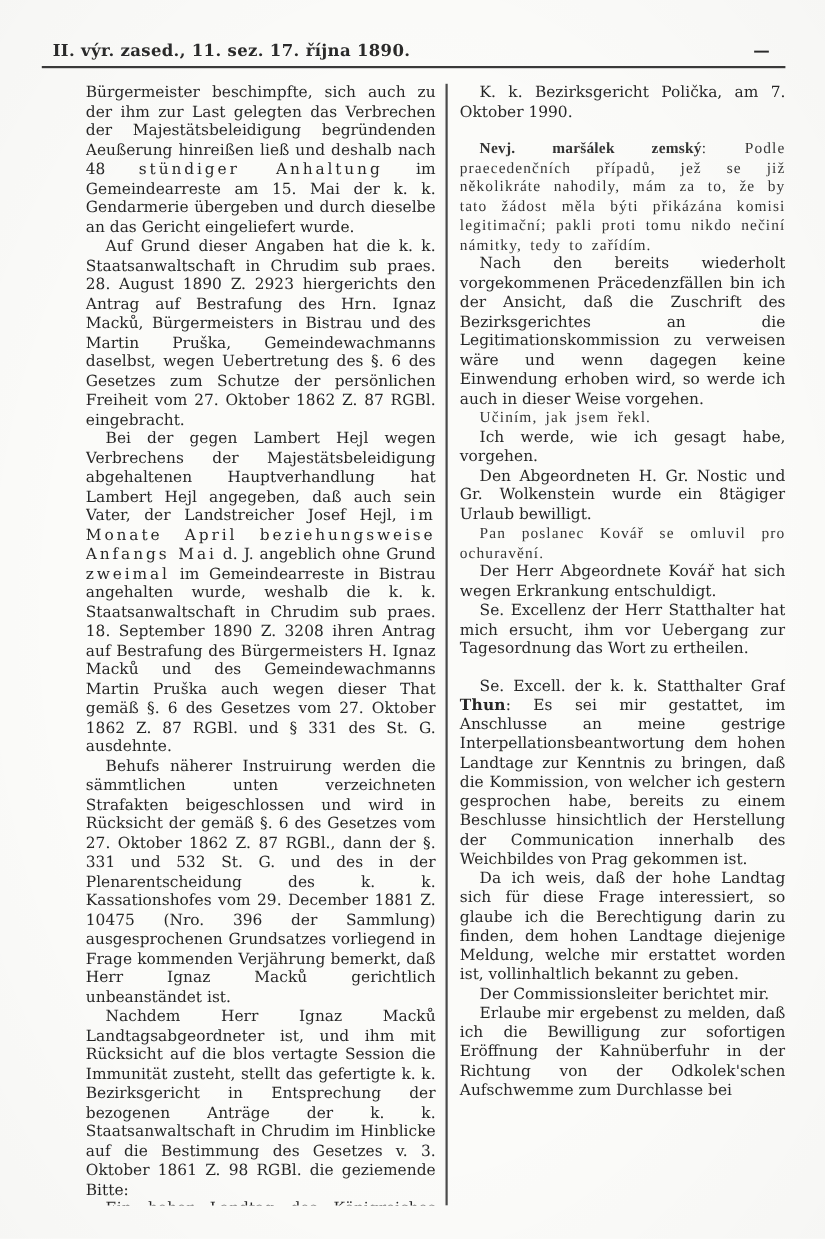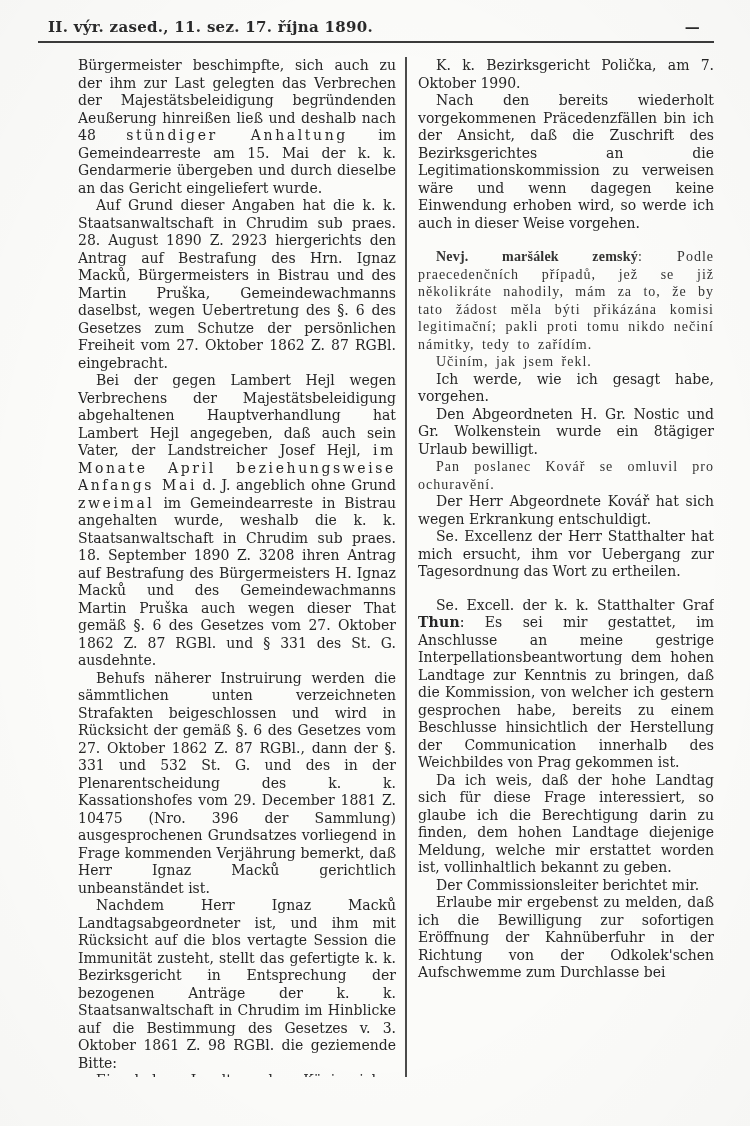--- a/index.html
+++ b/index.html
@@ -12,21 +12,21 @@
   .page{
     width:750px;height:1126px;box-sizing:border-box;
     padding:14px 36px 0 38px;position:relative;
     background:
       radial-gradient(ellipse at 50% 50%, rgba(0,0,0,0) 60%, rgba(0,0,0,0.02) 100%),
       var(--paper,#fbfbf9);
   }
   .header{
     display:flex;align-items:flex-end;justify-content:space-between;
     font-size:15px;font-weight:bold;color:var(--ink,#2a2a2a);
-    padding:4px 8px 2px 10px;letter-spacing:.3px;white-space:nowrap;
+    padding:4px 8px 2px 10px;letter-spacing:.3px;white-space:nowrap;margin-top:19px;
   }
   .header .dash{padding:0 6px;}
   .header-rule{
     border:0;border-top:2px solid var(--rule,#3a3a3a);
     margin:3px 0 0 0;height:0;
   }
   .columns{
     display:flex;margin-top:14px;height:1020px;overflow:hidden;
   }
   .col{
@@ -67,22 +67,22 @@
         <p class="para fraktur"><span class="run">Bürgermeister beschimpfte, sich auch zu der ihm zur Last gelegten das Verbrechen der Majestätsbeleidigung begründenden Aeußerung hinreißen ließ und deshalb nach 48 </span><span class="run sp">stündiger Anhaltung</span><span class="run"> im Gemeindearreste am 15. Mai der k. k. Gendarmerie übergeben und durch dieselbe an das Gericht eingeliefert wurde.</span></p>
         <p class="para fraktur indent"><span class="run">Auf Grund dieser Angaben hat die k. k. Staatsanwaltschaft in Chrudim sub praes. 28. August 1890 Z. 2923 hiergerichts den Antrag auf Bestrafung des Hrn. Ignaz Macků, Bürgermeisters in Bistrau und des Martin Pruška, Gemeindewachmanns daselbst, wegen Uebertretung des §. 6 des Gesetzes zum Schutze der persönlichen Freiheit vom 27. Oktober 1862 Z. 87 RGBl. eingebracht.</span></p>
         <p class="para fraktur indent"><span class="run">Bei der gegen Lambert Hejl wegen Verbrechens der Majestätsbeleidigung abgehaltenen Hauptverhandlung hat Lambert Hejl angegeben, daß auch sein Vater, der Landstreicher Josef Hejl, </span><span class="run sp">im Monate April beziehungsweise Anfangs Mai</span><span class="run"> d. J. angeblich ohne Grund </span><span class="run sp">zweimal</span><span class="run"> im Gemeindearreste in Bistrau angehalten wurde, weshalb die k. k. Staatsanwaltschaft in Chrudim sub praes. 18. September 1890 Z. 3208 ihren Antrag auf Bestrafung des Bürgermeisters H. Ignaz Macků und des Gemeindewachmanns Martin Pruška auch wegen dieser That gemäß §. 6 des Gesetzes vom 27. Oktober 1862 Z. 87 RGBl. und § 331 des St. G. ausdehnte.</span></p>
         <p class="para fraktur indent"><span class="run">Behufs näherer Instruirung werden die sämmtlichen unten verzeichneten Strafakten beigeschlossen und wird in Rücksicht der gemäß §. 6 des Gesetzes vom 27. Oktober 1862 Z. 87 RGBl., dann der §. 331 und 532 St. G. und des in der Plenarentscheidung des k. k. Kassationshofes vom 29. December 1881 Z. 10475 (Nro. 396 der Sammlung) ausgesprochenen Grundsatzes vorliegend in Frage kommenden Verjährung bemerkt, daß Herr Ignaz Macků gerichtlich unbeanständet ist.</span></p>
         <p class="para fraktur indent"><span class="run">Nachdem Herr Ignaz Macků Landtagsabgeordneter ist, und ihm mit Rücksicht auf die blos vertagte Session die Immunität zusteht, stellt das gefertigte k. k. Bezirksgericht in Entsprechung der bezogenen Anträge der k. k. Staatsanwaltschaft in Chrudim im Hinblicke auf die Bestimmung des Gesetzes v. 3. Oktober 1861 Z. 98 RGBl. die geziemende Bitte:</span></p>
         <p class="para fraktur indent"><span class="run">Ein hoher Landtag des Königreiches Böhmen geruhe seine Zustimmung zur Verfolgung des Abgeordneten H. Ignaz Macků wegen der ihm zur Last gelegten Uebertretung des §. 6 des Gesetzes zum Schutze der persönlichen Frei-</span></p>
       </div>
     <div class="divider"></div>
     <div class="col col-right" id="col-right">
         <p class="para fraktur indent"><span class="run">K. k. Bezirksgericht Polička, am 7. Oktober 1990.</span></p>
+        <p class="para antiqua indent gap"><span class="run b">Nevj. maršálek zemský</span><span class="run">: Podle praecedenčních případů, jež se již několikráte nahodily, mám za to, že by tato žádost měla býti přikázána komisi legitimační; pakli proti tomu nikdo nečiní námitky, tedy to zařídím.</span></p>
         <p class="para fraktur indent"><span class="run">Nach den bereits wiederholt vorgekommenen Präcedenzfällen bin ich der Ansicht, daß die Zuschrift des Bezirksgerichtes an die Legitimationskommission zu verweisen wäre und wenn dagegen keine Einwendung erhoben wird, so werde ich auch in dieser Weise vorgehen.</span></p>
-        <p class="para antiqua indent gap"><span class="run b">Nevj. maršálek zemský</span><span class="run">: Podle praecedenčních případů, jež se již několikráte nahodily, mám za to, že by tato žádost měla býti přikázána komisi legitimační; pakli proti tomu nikdo nečiní námitky, tedy to zařídím.</span></p>
         <p class="para antiqua indent"><span class="run">Učiním, jak jsem řekl.</span></p>
         <p class="para fraktur indent"><span class="run">Ich werde, wie ich gesagt habe, vorgehen.</span></p>
         <p class="para fraktur indent"><span class="run">Den Abgeordneten H. Gr. Nostic und Gr. Wolkenstein wurde ein 8tägiger Urlaub bewilligt.</span></p>
         <p class="para antiqua indent"><span class="run">Pan poslanec Kovář se omluvil pro ochuravění.</span></p>
         <p class="para fraktur indent"><span class="run">Der Herr Abgeordnete Kovář hat sich wegen Erkrankung entschuldigt.</span></p>
         <p class="para fraktur indent"><span class="run">Se. Excellenz der Herr Statthalter hat mich ersucht, ihm vor Uebergang zur Tagesordnung das Wort zu ertheilen.</span></p>
         <p class="para fraktur indent gap"><span class="run">Se. Excell. der k. k. Statthalter Graf </span><span class="run b">Thun</span><span class="run">: Es sei mir gestattet, im Anschlusse an meine gestrige Interpellationsbeantwortung dem hohen Landtage zur Kenntnis zu bringen, daß die Kommission, von welcher ich gestern gesprochen habe, bereits zu einem Beschlusse hinsichtlich der Herstellung der Communication innerhalb des Weichbildes von Prag gekommen ist.</span></p>
         <p class="para fraktur indent"><span class="run">Da ich weis, daß der hohe Landtag sich für diese Frage interessiert, so glaube ich die Berechtigung darin zu finden, dem hohen Landtage diejenige Meldung, welche mir erstattet worden ist, vollinhaltlich bekannt zu geben.</span></p>
         <p class="para fraktur indent"><span class="run">Der Commissionsleiter berichtet mir.</span></p>
         <p class="para fraktur indent"><span class="run">Erlaube mir ergebenst zu melden, daß ich die Bewilligung zur sofortigen Eröffnung der Kahnüberfuhr in der Richtung von der Odkolek'schen Aufschwemme zum Durchlasse bei</span></p>

